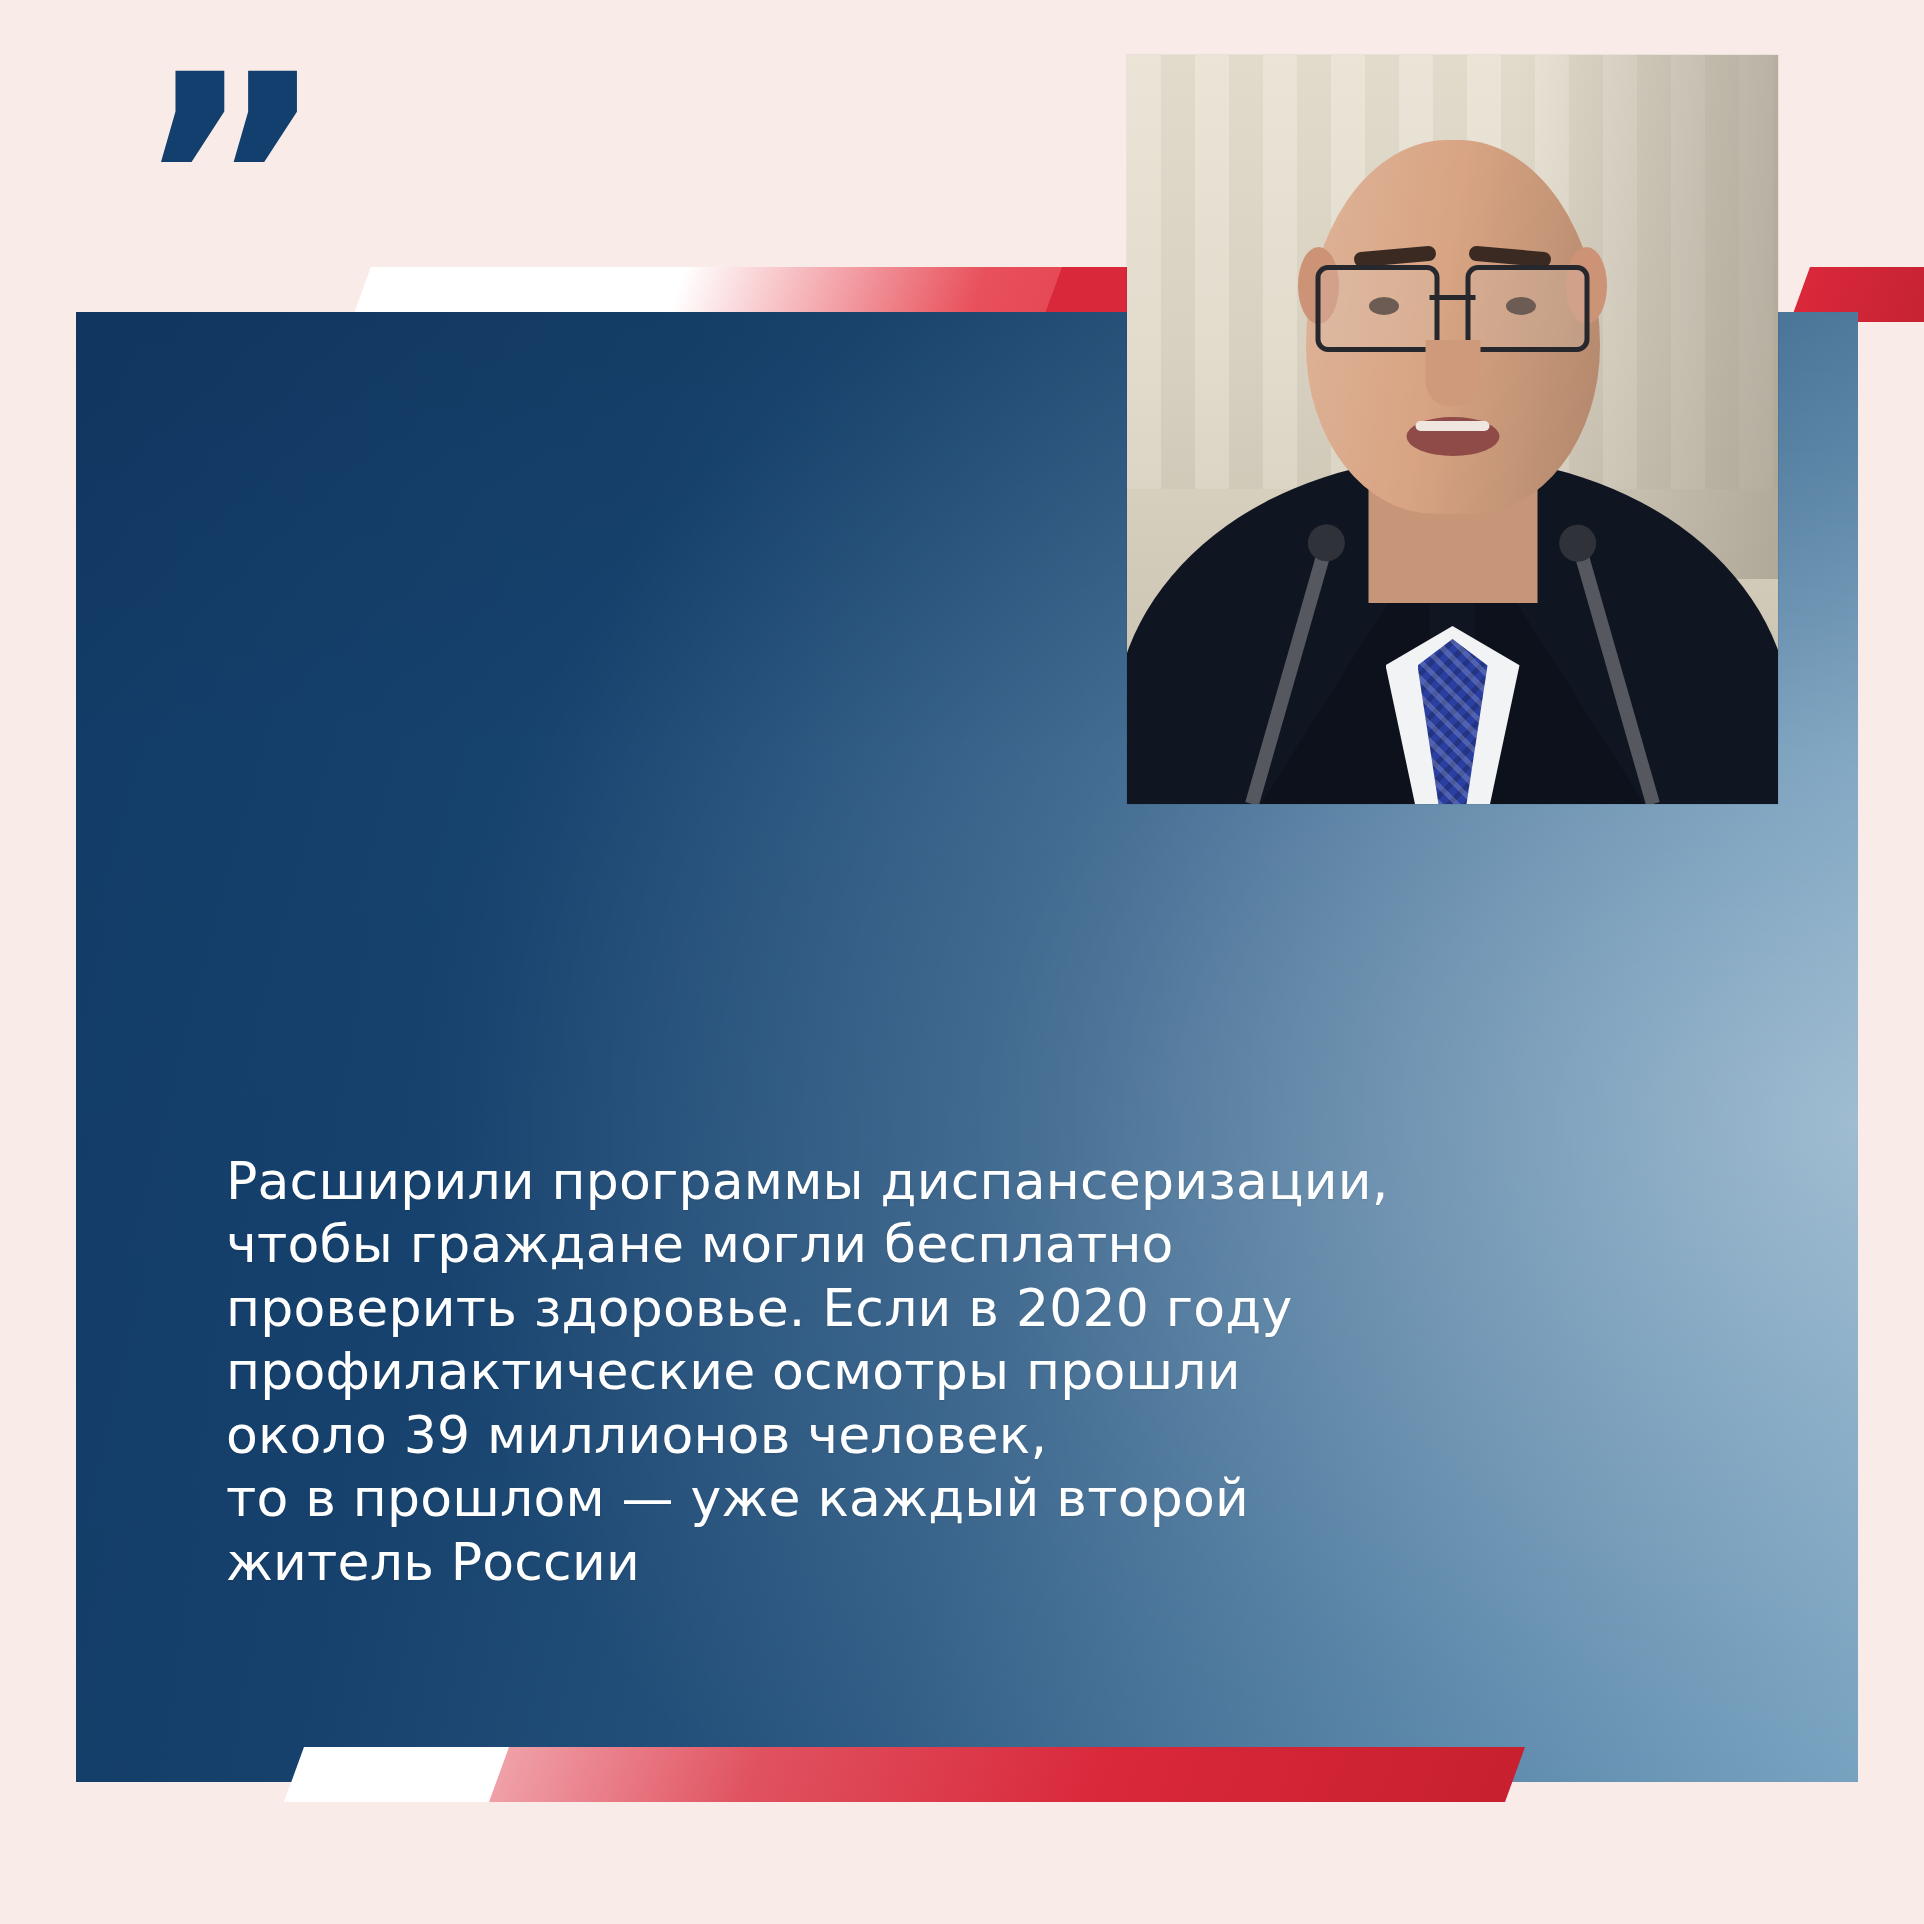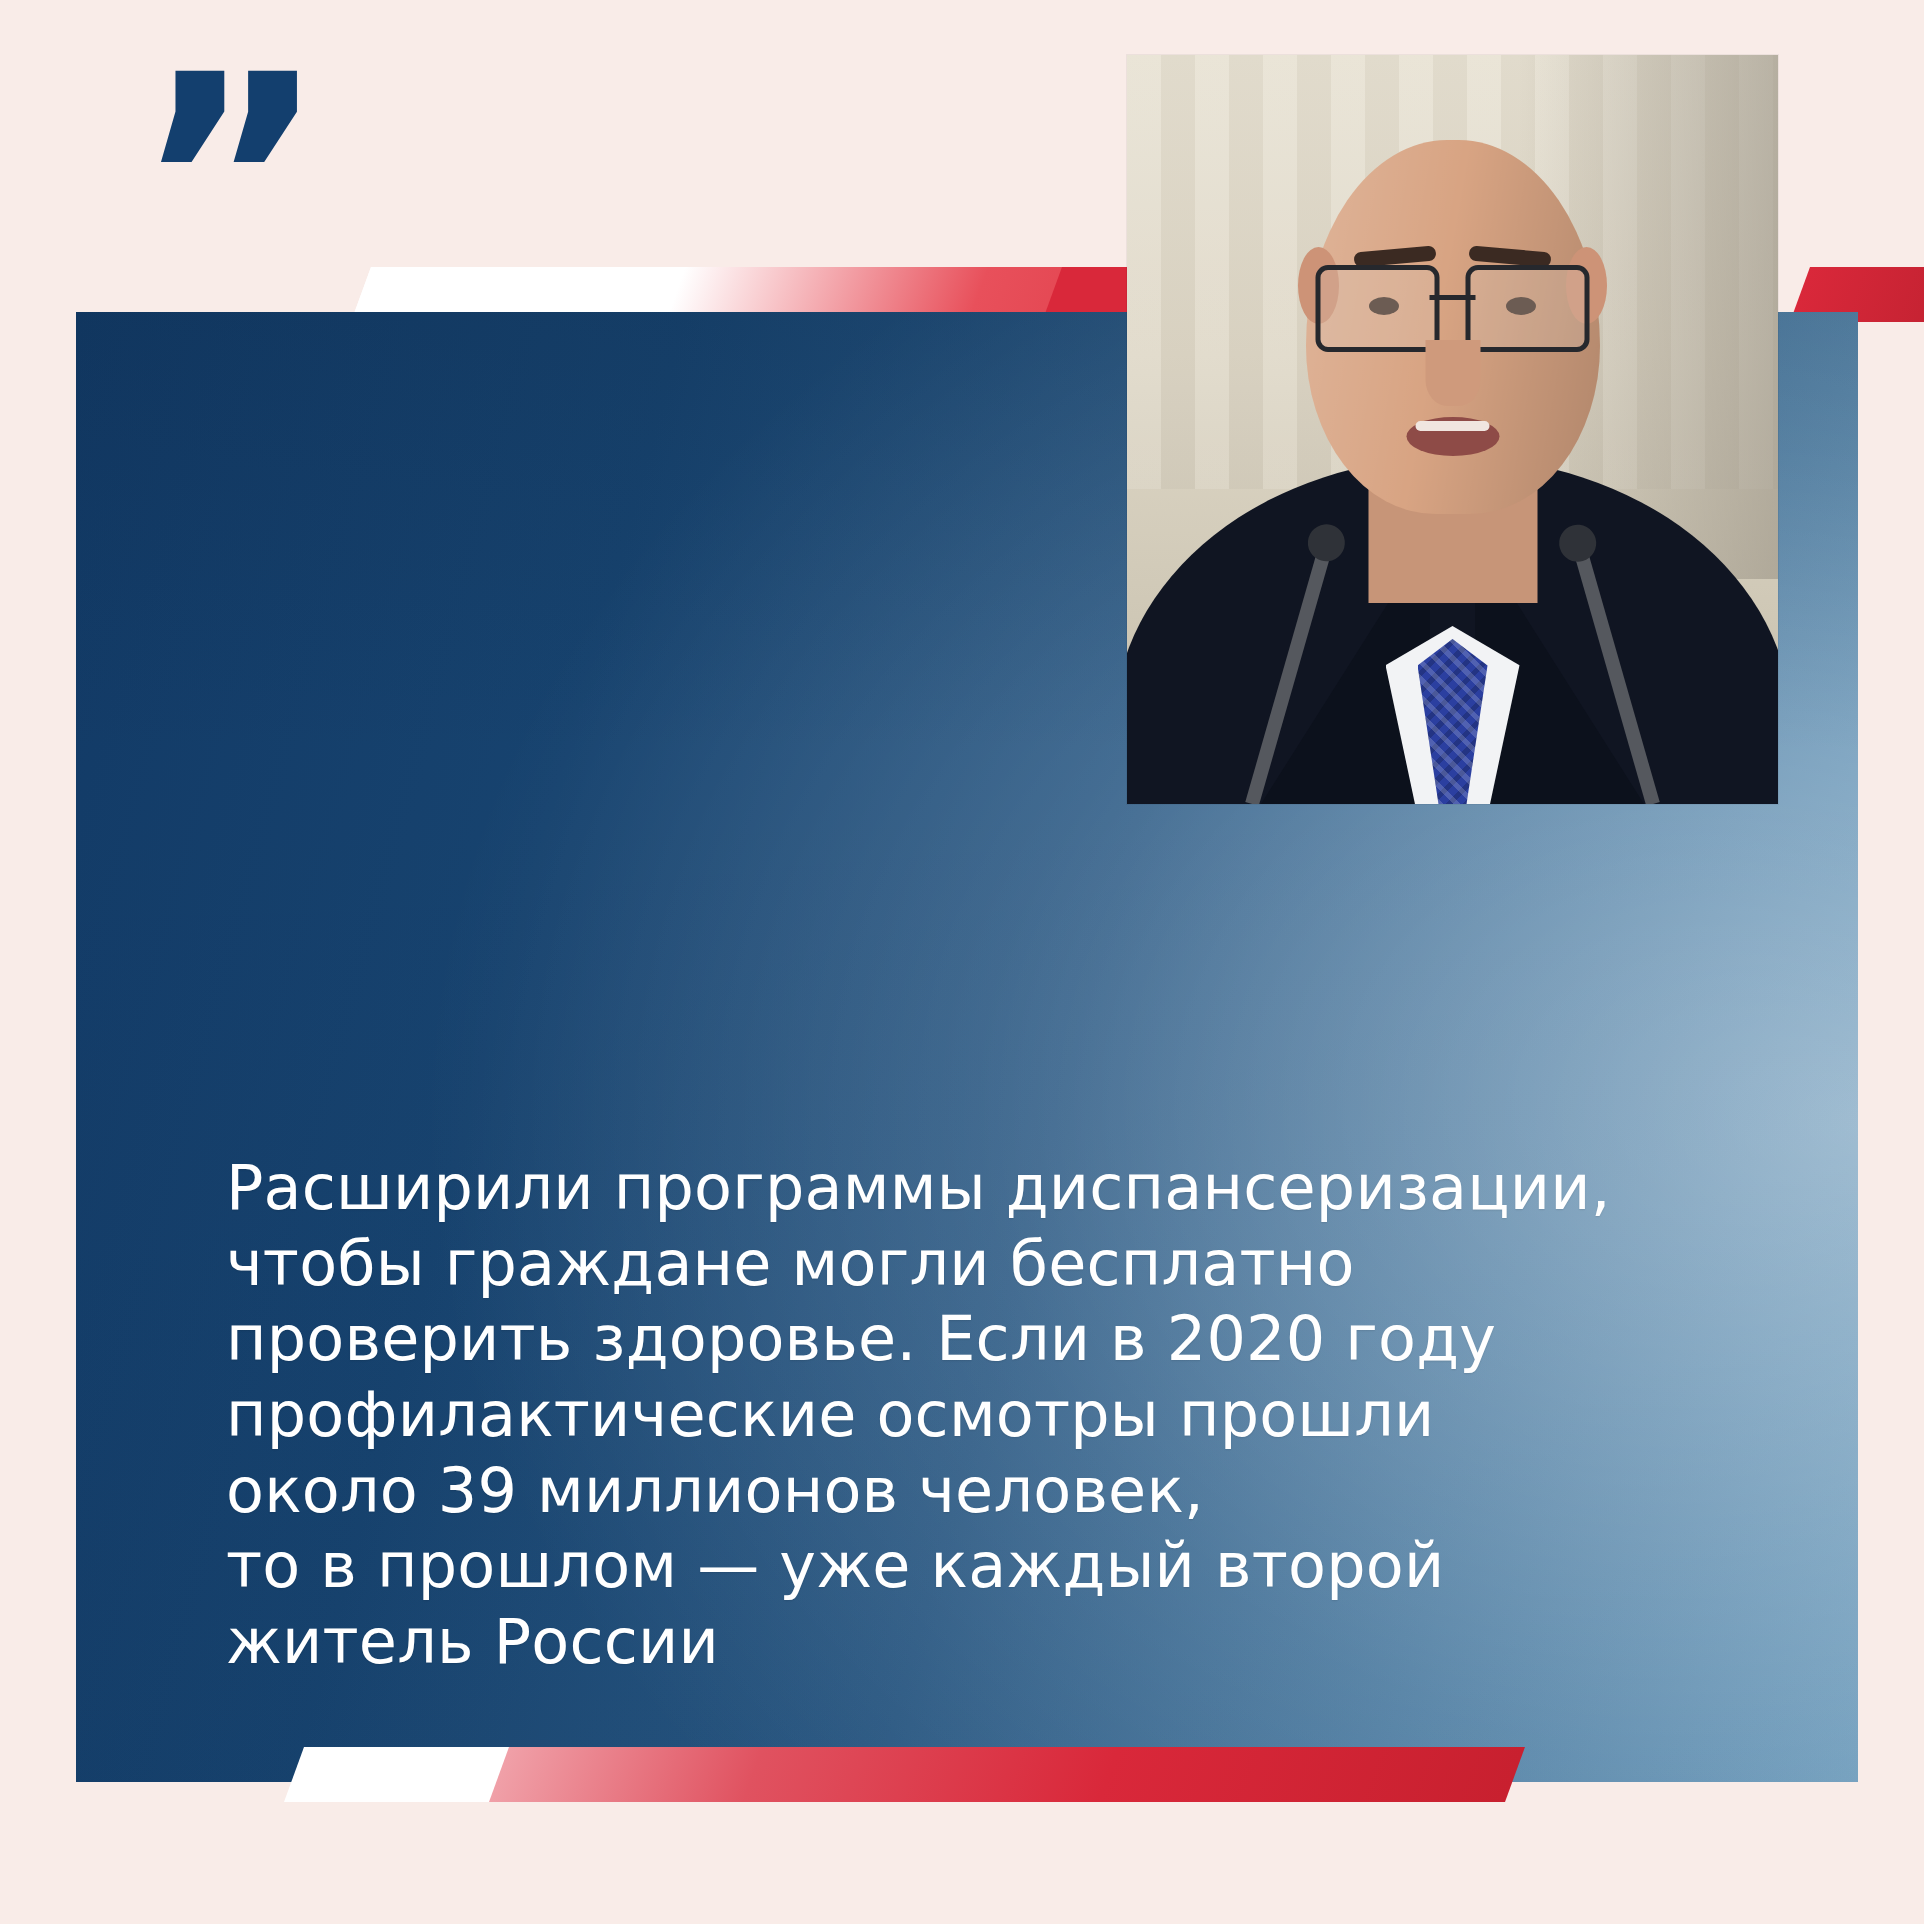--- a/index.html
+++ b/index.html
@@ -307,21 +307,21 @@
     background: #2f3238;
   }
 
   
   .quote-text {
     position: absolute;
     left: 150px;
     top: 838px;
     width: 1542px;
     color: #ffffff;
-    font-size: 62px;
+    font-size: 52px;
     line-height: 1.22;
     font-weight: 400;
     white-space: pre-line;
     letter-spacing: 0.2px;
     text-shadow: 0 0.9px 1.8px rgba(0,0,0,0.10);
   }
 </style>
 </head>
 <body>
 

